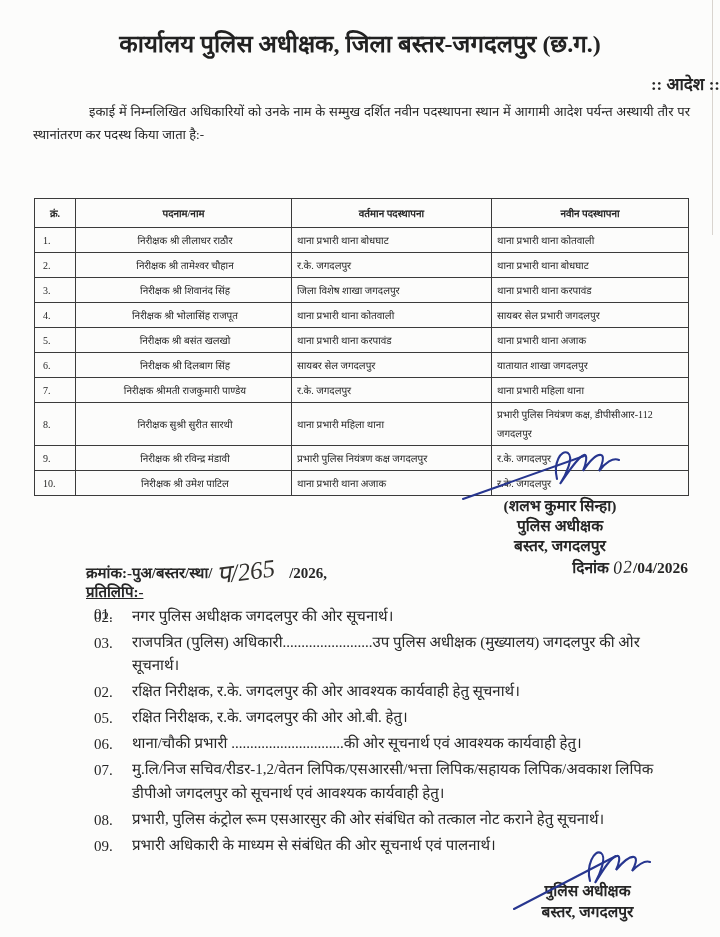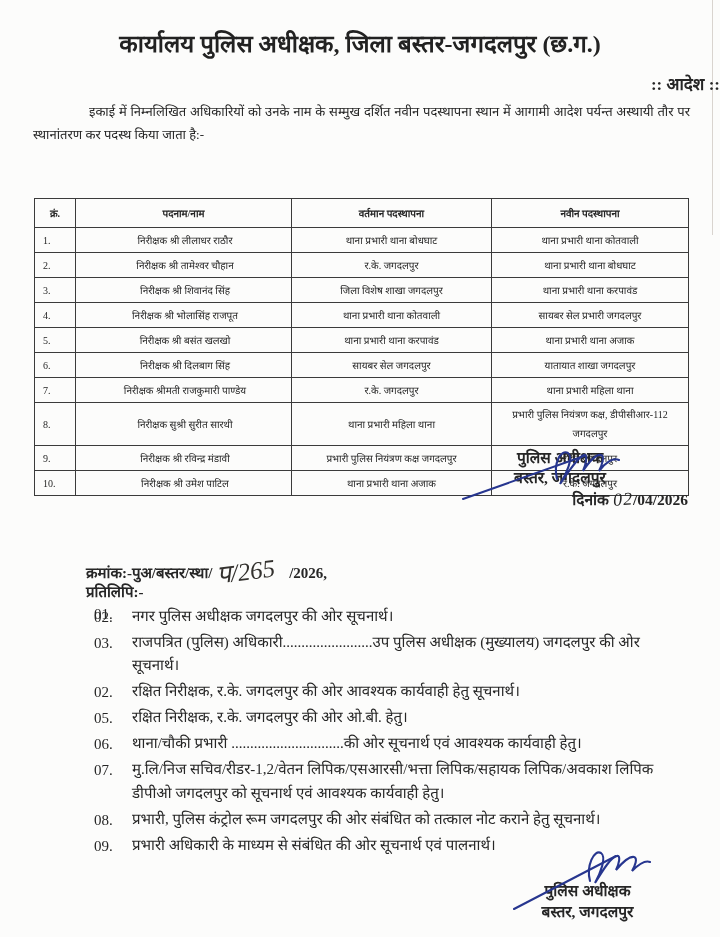--- a/index.html
+++ b/index.html
@@ -29,21 +29,21 @@
   }
 
   table.transfer {
     position:absolute; top:152px; left:34px; width:654px;
     border-collapse:collapse; font-size:10px; table-layout:fixed;margin-top:46px;
   }
   table.transfer th, table.transfer td {
     border:1.6px solid #3b3b3b; padding:2px 5px; vertical-align:middle;
   }
   table.transfer th { font-weight:700; height:29px; text-align:center; }
-  table.transfer td { height:25px; text-align:center; line-height:19px; }
+  table.transfer td { height:25px; text-align:left; line-height:19px; }
   table.transfer td.c-sno  { text-align:left; padding-left:8px; }
   table.transfer td.c-name { text-align:center; padding-left:8px; }
   col.w-sno  { width:41px; }
   col.w-name { width:216px; }
   col.w-cur  { width:200px; }
   col.w-new  { width:197px; }
 
   .sign-top {
     position:absolute; top:448px; left:420px; width:280px;
     text-align:center; font-size:15.5px; font-weight:700; line-height:20px;
@@ -61,21 +61,21 @@
   .ref-line {
     position:absolute; top:551px; left:86px;
     font-size:15px; font-weight:700; white-space:nowrap;
   }
   .handwritten-ref {
     display:inline-block; font-style:italic; font-size:25px; font-weight:400;
     transform:rotate(-7deg) translateY(2px); margin:0 14px 0 4px; color:#33312e;
   }
   .copy-heading {
     position:absolute; top:581px; left:86px;
-    font-size:15px; font-weight:700; 
+    font-size:15px; font-weight:700; text-decoration:underline;
   }
 
   .copy-list {
     position:absolute; top:602px; left:94px; width:594px;
     font-size:15px; line-height:23.5px;
   }
   .copy-item { position:relative; padding-left:38px; margin-bottom:2.5px; }
   .copy-item .num { position:absolute; left:0; top:1px; }
 
   .sign-bottom {
@@ -184,20 +184,21 @@
       <td class="c-new">र.के. जगदलपुर</td>
     </tr>
   </tbody>
   </table>
 
   <div class="sign-top">
     <svg class="sig-svg" width="175" height="58" viewBox="0 0 175 58">
       <path d="M3 55 L124 12"></path>
       <path d="M97 35 C93 19 101 5 108 9 C114 13 106 31 100 40 C109 27 118 13 124 11 C128 10 126 20 123 27 C129 18 136 10 141 11 C145 12 142 21 139 27 C145 19 153 13 159 16"></path>
     </svg>
+    <div class="officer-name">(शलभ कुमार सिन्हा)</div>
     <div class="designation">पुलिस अधीक्षक</div>
     <div class="location">बस्तर, जगदलपुर</div>
     <div class="date-line">
       <span>दिनांक</span>
       <span class="handwritten-date">02</span><span>/04/2026</span>
     </div>
   </div>
 
   <div class="ref-line">
     <span>क्रमांक:-पुअ/बस्तर/स्था/</span><span class="handwritten-ref">प/265</span><span>/2026,</span>
@@ -235,21 +236,21 @@
       <span class="txt">थाना/चौकी प्रभारी ..............................की ओर सूचनार्थ एवं आवश्यक कार्यवाही हेतु।</span>
     </div>
 
     <div class="copy-item">
       <span class="num">07.</span>
       <span class="txt">मु.लि/निज सचिव/रीडर-1,2/वेतन लिपिक/एसआरसी/भत्ता लिपिक/सहायक लिपिक/अवकाश लिपिक डीपीओ जगदलपुर को सूचनार्थ एवं आवश्यक कार्यवाही हेतु।</span>
     </div>
 
     <div class="copy-item">
       <span class="num">08.</span>
-      <span class="txt">प्रभारी, पुलिस कंट्रोल रूम जगदलपुर की ओर संबंधित को तत्काल नोट कराने हेतु सूचनार्थ।</span>
+      <span class="txt">प्रभारी, पुलिस कंट्रोल रूम एसआरसुर की ओर संबंधित को तत्काल नोट कराने हेतु सूचनार्थ।</span>
     </div>
 
     <div class="copy-item">
       <span class="num">09.</span>
       <span class="txt">प्रभारी अधिकारी के माध्यम से संबंधित की ओर सूचनार्थ एवं पालनार्थ।</span>
     </div>
   </div>
 
   <div class="sign-bottom">
     <svg class="sig-svg" width="145" height="72" viewBox="0 0 145 72">

